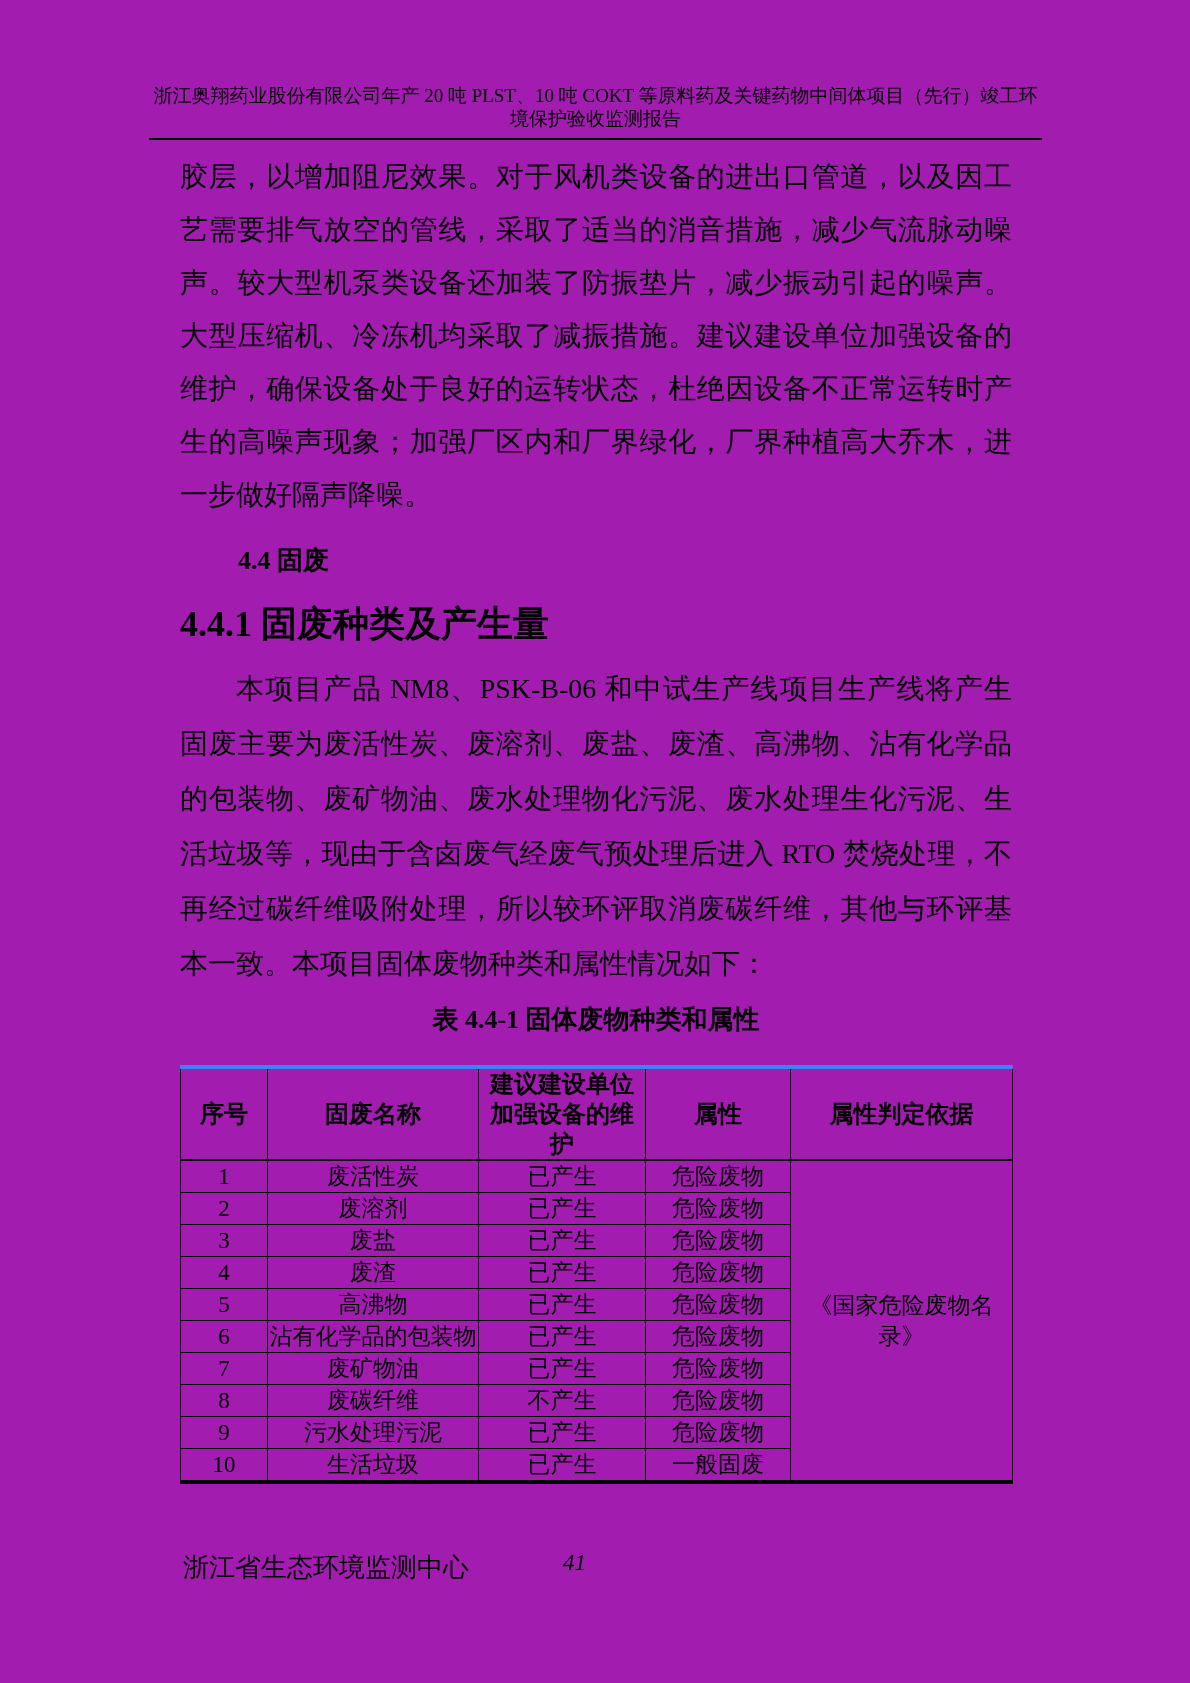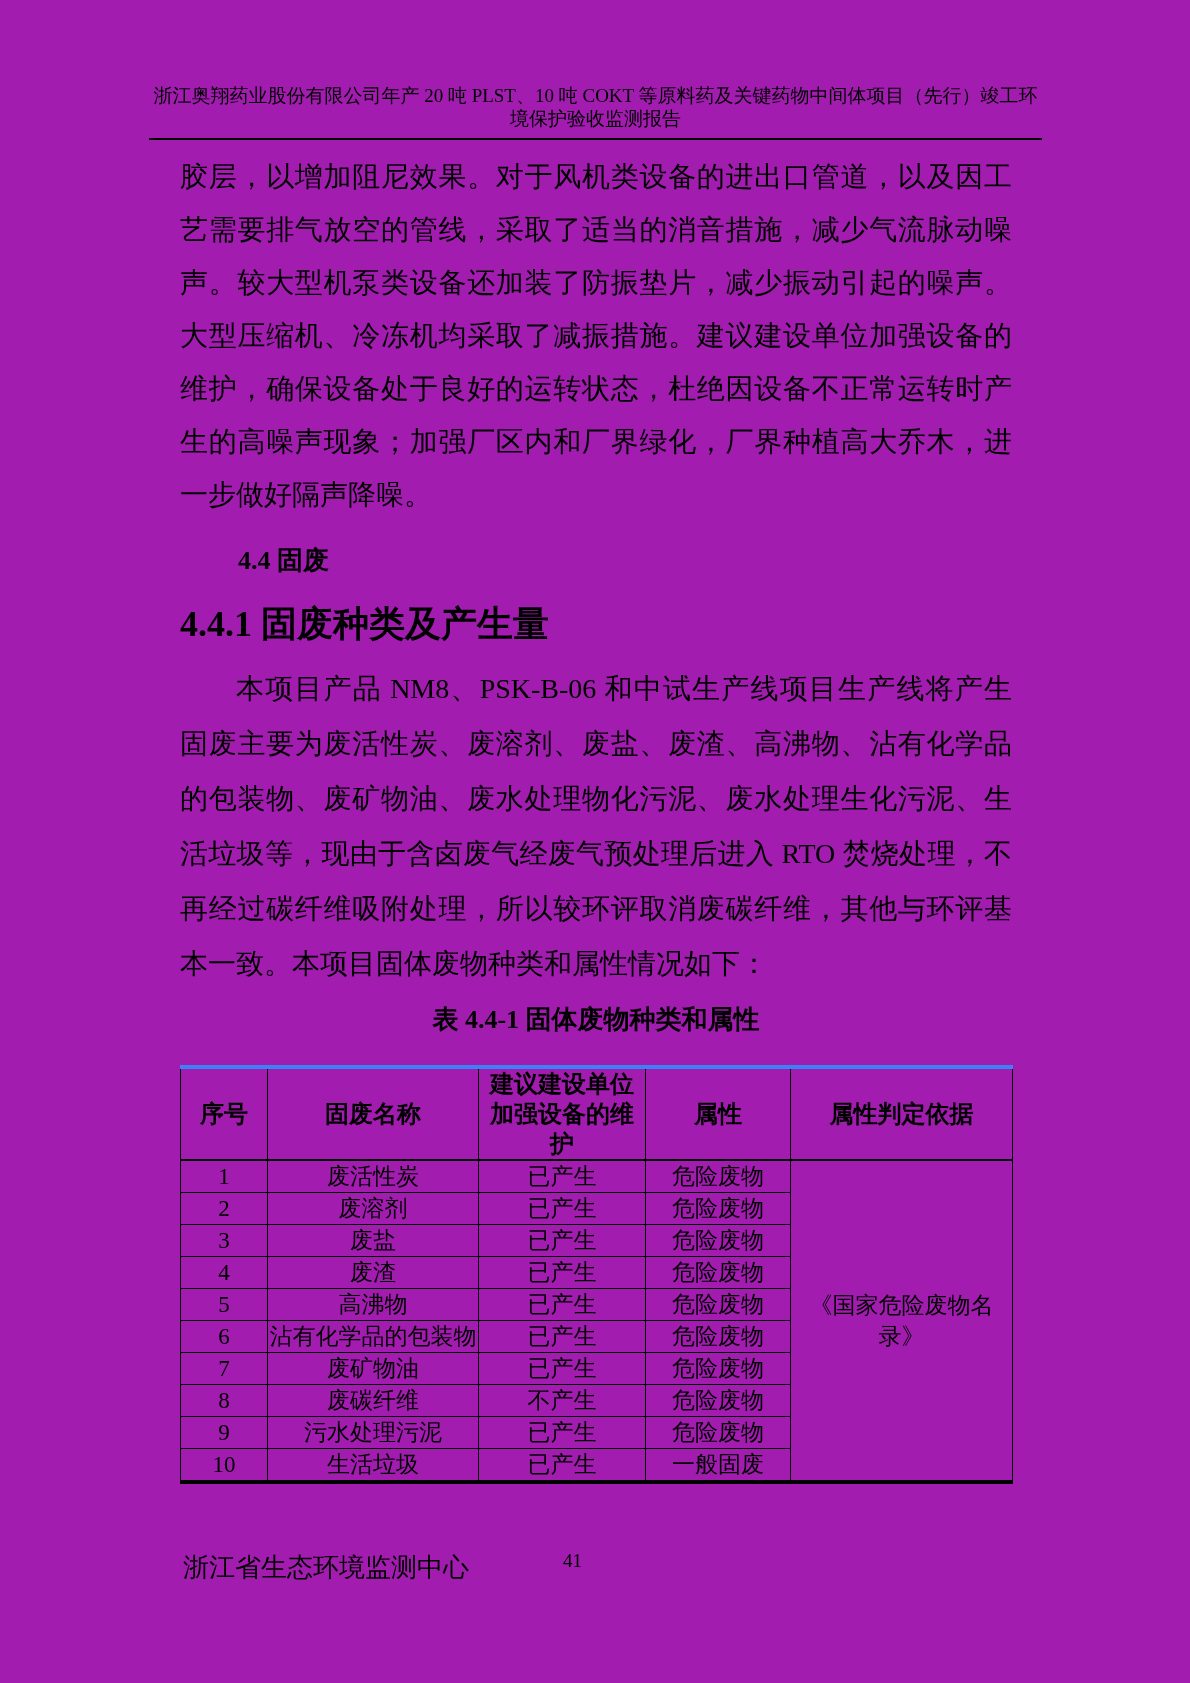--- a/index.html
+++ b/index.html
@@ -90,21 +90,22 @@
   .footer-org {
     position: absolute;
     left: 183px;
     top: 1550px;
     font-size: 26px;
   }
   .footer-page {
     position: absolute;
     left: 563px;
     top: 1550px;
-    font-size: 19px;
+    font-size: 23px;
+    font-style: italic;
   }
 </style>
 </head>
 <body>
 
 <div class="page">
 
   <div class="doc-header">
     <div>浙江奥翔药业股份有限公司年产 20 吨 PLST、10 吨 COKT 等原料药及关键药物中间体项目（先行）竣工环</div>
     <div>境保护验收监测报告</div>

